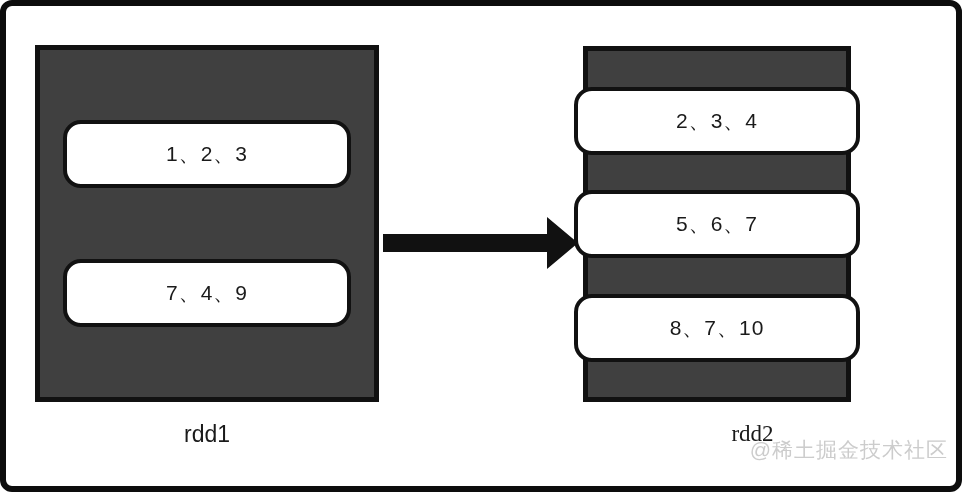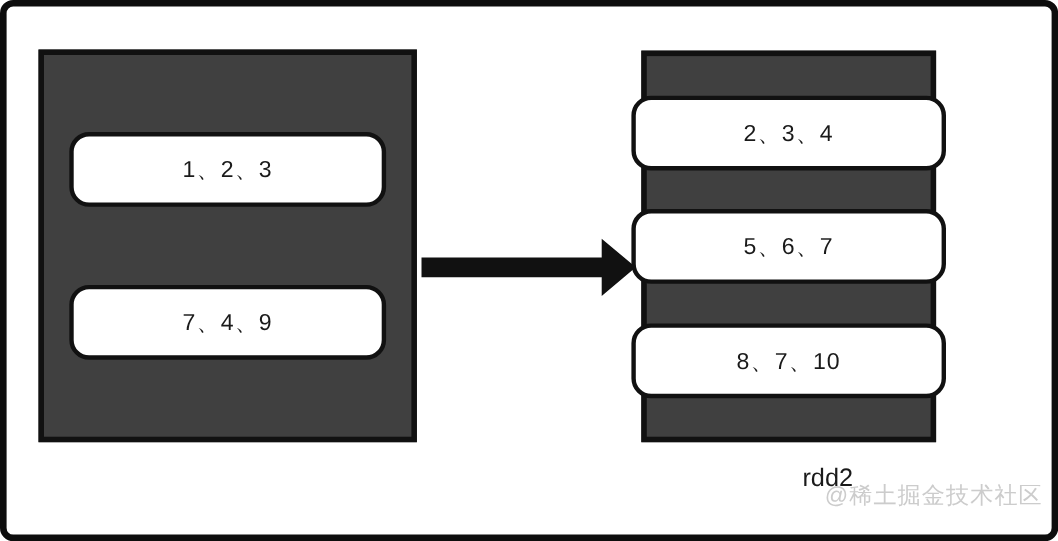--- a/index.html
+++ b/index.html
@@ -50,21 +50,21 @@
     color: #1a1a1a;
   }
   .rdd2-box .partition { width: 286px; }
   .rdd-label {
     position: absolute;
     text-align: center;
     font-size: 23px;
     color: #1a1a1a;
   }
   .rdd1-label { left: 35px; top: 421px; width: 344px; }
-  .rdd2-label { left: 583px; top: 421px; width: 339px; }
+  .rdd2-label { left: 583px; top: 421px; width: 339px; font-family: Liberation Serif, serif; }
   .arrow {
     position: absolute;
     left: 383px;
     top: 216px;
     width: 195px;
     height: 54px;
   }
   .watermark {
     position: absolute;
     right: 14px;
@@ -78,20 +78,21 @@
 <body>
 
 <div class="canvas">
 
   <div class="outer-frame"></div>
 
   <div class="rdd-box rdd1-box">
     <div class="partition">1、2、3</div>
     <div class="partition">7、4、9</div>
   </div>
+  <div class="rdd-label rdd1-label">rdd1</div>
 
   <svg class="arrow" viewBox="0 0 195 54" xmlns="http://www.w3.org/2000/svg">
     <polygon points="0,18 164,18 164,1 195,27 164,53 164,36 0,36" fill="#111111"></polygon>
   </svg>
 
   <div class="rdd-box rdd2-box">
     <div class="partition">2、3、4</div>
     <div class="partition">5、6、7</div>
     <div class="partition">8、7、10</div>
   </div>

